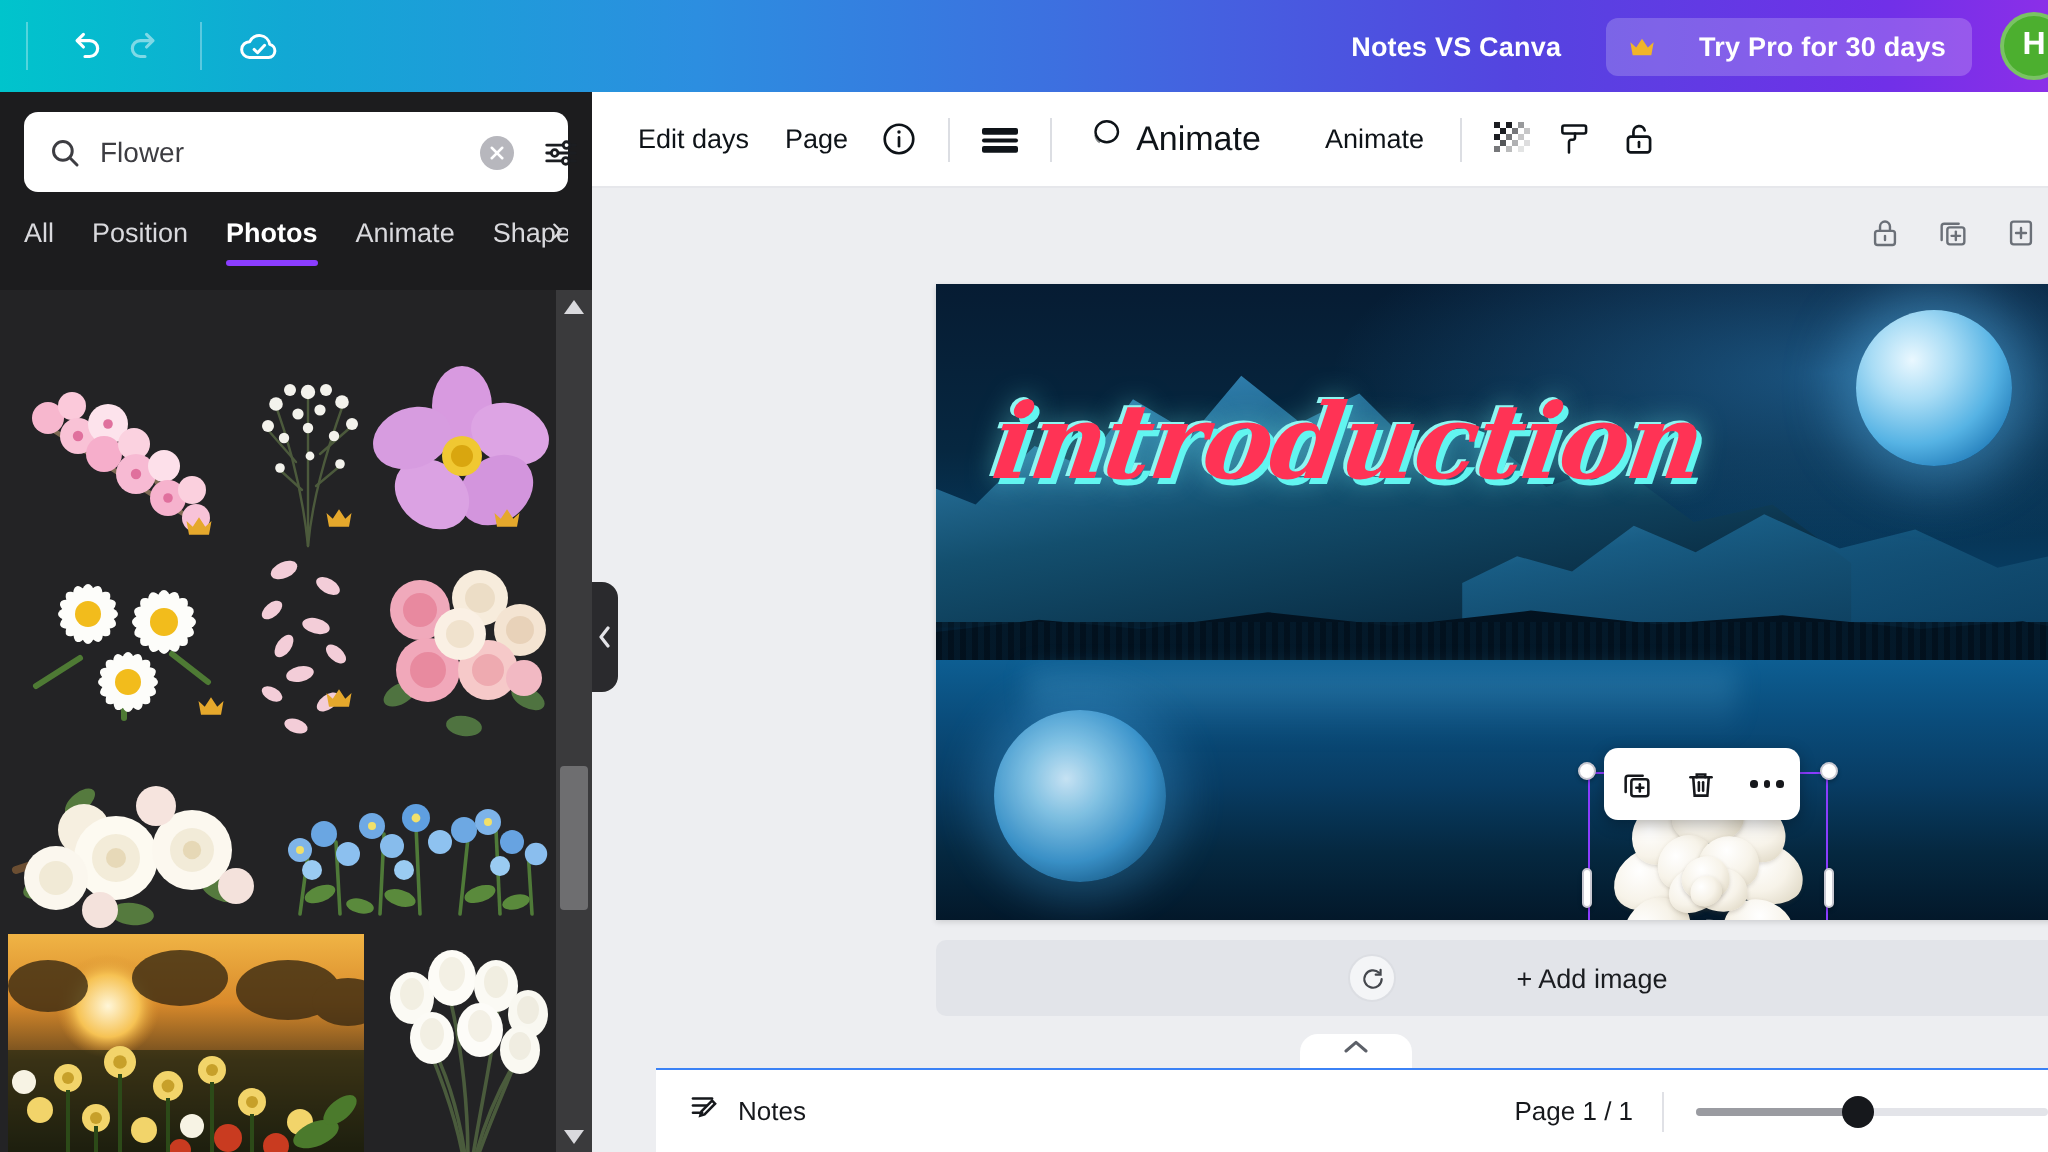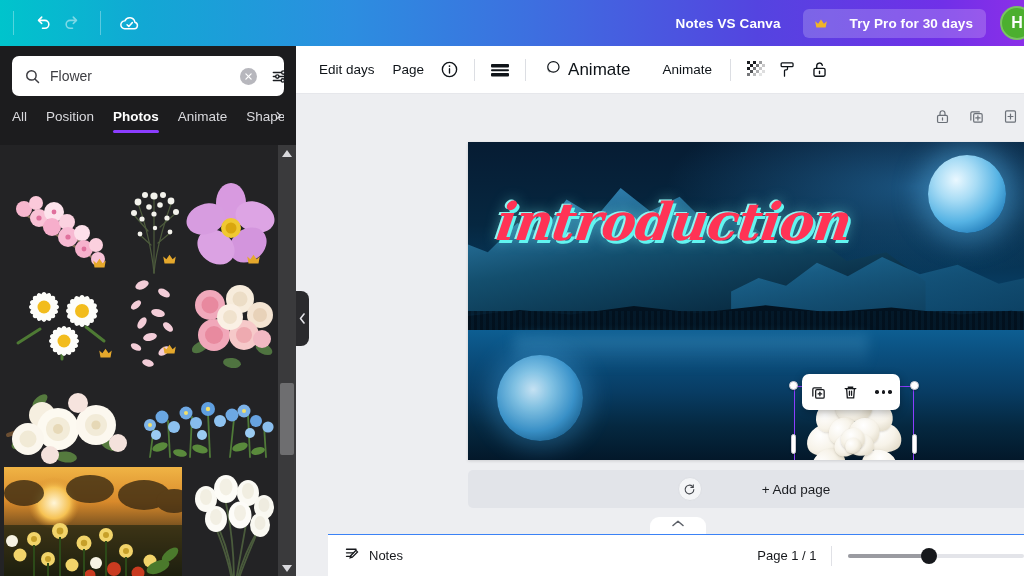--- a/index.html
+++ b/index.html
@@ -921,21 +921,21 @@
       </div>
     </div>
 
     <div class="addpage-row">
       <span class="sync-circle">
         <svg width="13" height="13" viewBox="0 0 24 24" fill="none" stroke="#44474d" stroke-width="2" stroke-linecap="round">
           <path d="M20 12a8 8 0 1 1-2.4-5.7"></path>
             <polyline points="19 3.5 19 8 14.5 8"></polyline>
         </svg>
       </span>
-      <span class="addpage-label">+ Add page</span>
+      <span class="addpage-label">+ Add image</span>
     </div>
   </div>
 
   <div class="bb-handle">
     <svg width="12" height="7" viewBox="0 0 12 7" fill="none" stroke="#5c6068" stroke-width="1.5" stroke-linecap="round" stroke-linejoin="round">
         <polyline points="1,5.5 6,1.2 11,5.5"></polyline>
       </svg>
   </div>
   <div class="bottombar">
     <span class="notes">

